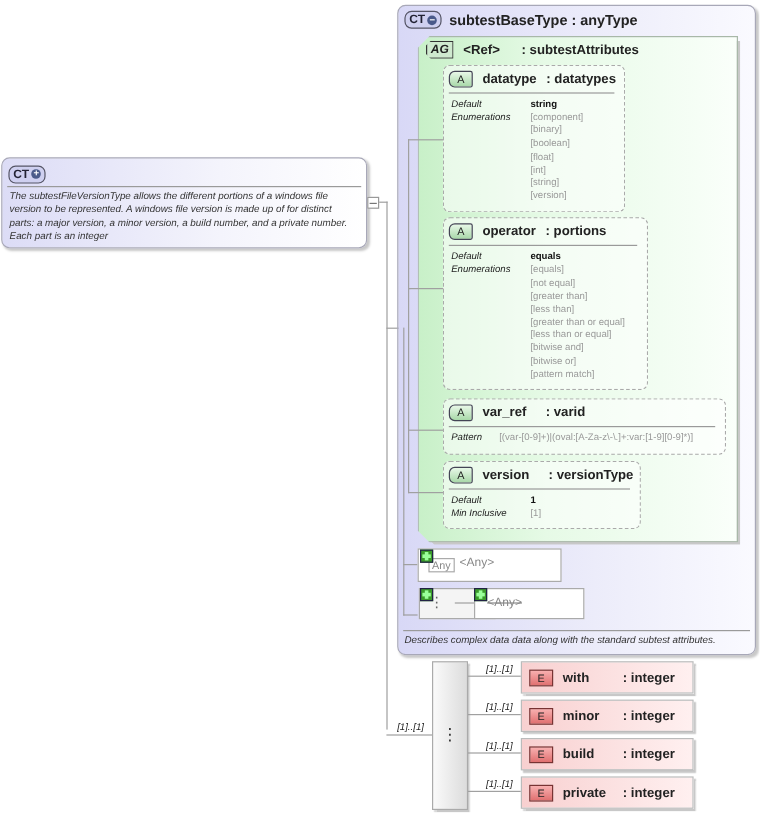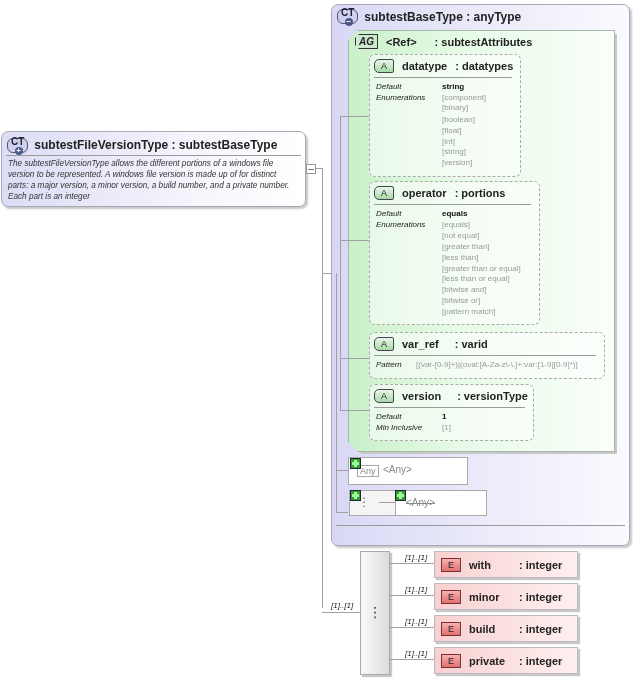--- a/index.html
+++ b/index.html
@@ -9,21 +9,21 @@
   .line-h { position:absolute; height:1px; background:#a0a0a0; }
   .line-v { position:absolute; width:1px; background:#a0a0a0; }
 
   
   .ct-left { left:1px; top:131px; width:303px; height:74px; border:1px solid #a8a8b8;
              border-radius:7px; background:linear-gradient(90deg,#dcdcf6 0%,#f4f4fc 60%,#ffffff 100%);
              box-shadow:2px 2px 2px #c8c8c8; }
   .ct-title { position:absolute; left:5px; top:4px; height:18px; display:flex; align-items:center; gap:6px;
               font-weight:bold; font-size:12px; color:#222; }
   .badge { display:inline-flex; align-items:center; justify-content:center; font-size:10px; color:#223;
-           border:1px solid #556; border-radius:6px; padding:0 3px; height:13px; background:#cfd0f0;flex-direction:column; }
+           border:1px solid #556; border-radius:6px; padding:0 3px; height:13px; background:#cfd0f0; }
   .badge .sym { display:inline-block; width:8px; height:8px; border-radius:50%; background:#4a5a8a; margin-left:2px;
                 color:#fff; font-size:8px; line-height:8px; text-align:center; }
   .ct-sep { position:absolute; left:4px; right:4px; top:23px; height:1px; background:#9a9a9a; }
   .ct-desc { position:absolute; left:6px; top:26px; right:6px; font-size:8.2px; font-style:italic; color:#333; line-height:11px; }
   .collapse-btn { position:absolute; left:306px; top:164px; width:8px; height:8px; border:1px solid #999; background:#fff; }
   .collapse-btn::after { content:""; position:absolute; left:1px; right:1px; top:4px; height:1px; background:#777; }
 
   
   .ct-right { left:331px; top:4px; width:297px; height:540px; border:1px solid #a8a8b8; border-radius:7px;
               background:linear-gradient(90deg,#d8d8f6 0%,#ececfa 55%,#fafaff 100%); box-shadow:2px 2px 2px #c8c8c8; }
@@ -73,35 +73,35 @@
 <div class="line-v" style="left:322px;top:168px;height:440px;"></div>
 <div class="line-h" style="left:322px;top:273px;width:18px;"></div>
 <div class="line-h" style="left:322px;top:612px;width:38px;"></div>
 
 <div class="abs ct-left">
   <div class="ct-title">
     <span class="badge">
         <span>CT</span>
         <span class="sym">+</span>
       </span>
-    <span>subtestFileVersionType : subtestBaseType</span>
   </div>
   <div class="ct-sep"></div>
   <div class="ct-desc">The subtestFileVersionType allows the different portions of a windows file version to be represented.  A windows file version is made up of for distinct parts: a major version, a minor version, a build number, and a private number.  Each part is an integer</div>
 </div>
 <div class="collapse-btn"></div>
 
 <div class="abs ct-right">
   <div class="title">
     <span class="badge">
         <span>CT</span>
         <span class="sym">−</span>
       </span>
     <span>subtestBaseType : anyType</span>
   </div>
+  <div class="desc-right">Describes complex data data along with the standard subtest attributes.</div>
   <div style="position:absolute;left:4px;right:4px;top:520px;height:1px;background:#9a9a9a;"></div>
 </div>
 
 <div class="abs ag-shadow" style="clip-path:polygon(10px 0,100% 0,100% 100%,10px 100%,0 calc(100% - 10px),0 10px);"></div>
 <div class="abs ag-box">
   <div class="ag-title">
     <span class="badge-ag">AG</span>
     <span>&lt;Ref&gt;</span>
     <span style="margin-left:10px">: subtestAttributes</span>
   </div>

